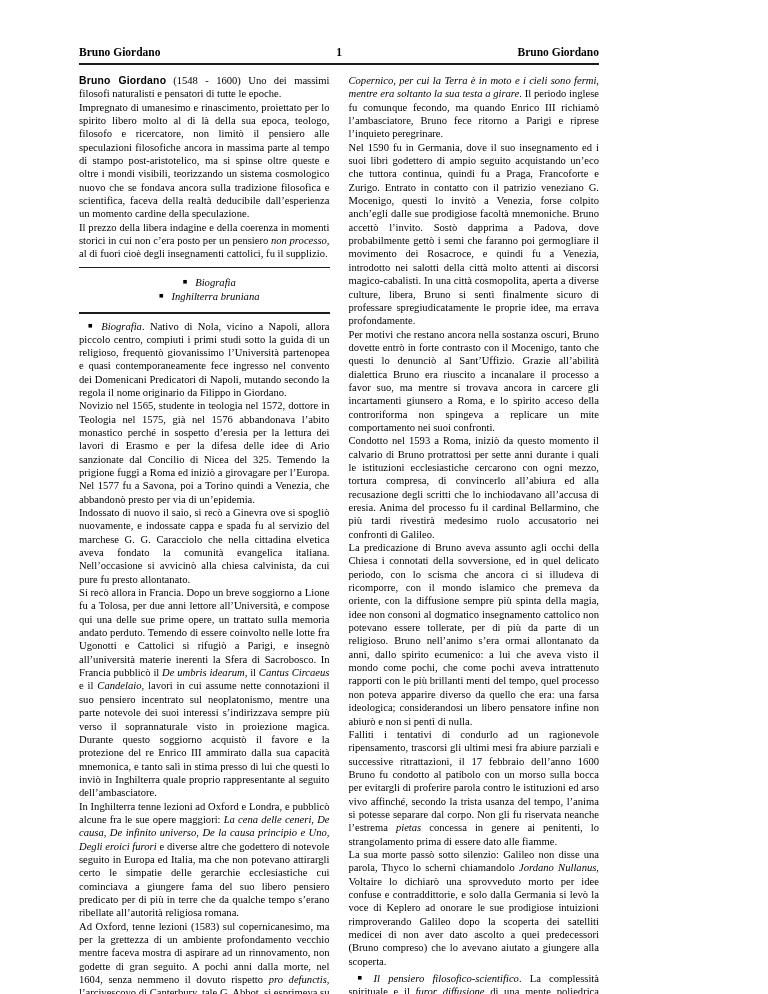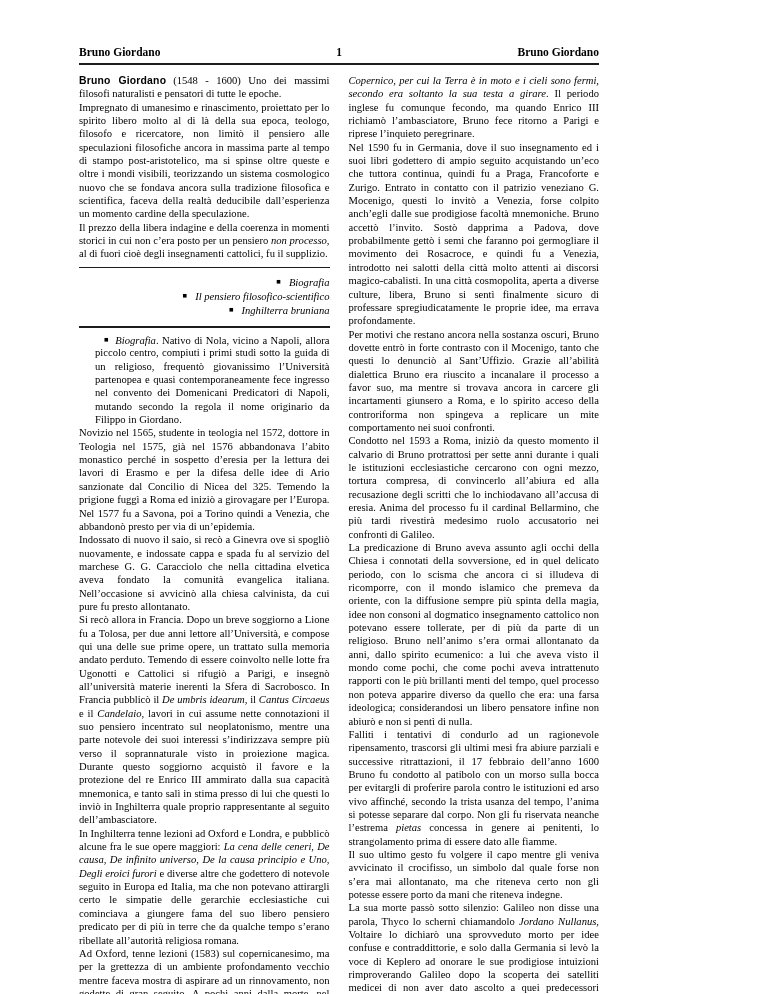--- a/index.html
+++ b/index.html
@@ -28,30 +28,30 @@
     position:absolute;left:79px;right:79px;top:74px;
     display:flex;gap:19px;
   }
   .col{
     width:296px;
     font-size:10.6px;line-height:13.35px;
     text-align:justify;
     hyphens:auto;
   }
   .para{margin:0;padding:0;}
-  .para.section{text-indent:9px;margin-top:3px;margin-left:16px;}
+  .para.section{text-indent:9px;margin-top:3px;}
   .s-bold{
     font-family:"Liberation Sans", sans-serif;
     font-weight:bold;font-size:10.4px;
     letter-spacing:0.2px;margin-right:7px;
   }
   .s-italic{font-style:italic;}
   .sq{font-size:7.5px;vertical-align:1.5px;margin-right:6px;font-style:normal;}
   .colrule{height:1.6px;background:#1c1c1c;margin:6px 0 5px 0;border:0;}
-  .toc{padding:2px 0 3px 10px;text-align:right;}
+  .toc{padding:2px 0 3px 10px;text-align:center;}
   .toc-item{display:block;}
   .toc-item .sq{margin-right:8px;}
 </style>
 </head>
 <body>
 
 <div class="page">
   <div class="header">
     <span class="h-left">Bruno Giordano</span>
     <span class="h-center">1</span>
@@ -60,36 +60,34 @@
   <div class="header-rule"></div>
 
   <div class="columns">
     <div class="col" id="col-left">
         <p class="para"><span class="s-bold">Bruno Giordano</span>(1548 - 1600) Uno dei massimi filosofi naturalisti e pensatori di tutte le epoche.</p>
         <p class="para">Impregnato di umanesimo e rinascimento, proiettato per lo spirito libero molto al di là della sua epoca, teologo, filosofo e ricercatore, non limitò il pensiero alle speculazioni filosofiche ancora in massima parte al tempo di stampo post-aristotelico, ma si spinse oltre queste e oltre i mondi visibili, teorizzando un sistema cosmologico nuovo che se fondava ancora sulla tradizione filosofica e scientifica, faceva della realtà deducibile dall’esperienza un momento cardine della speculazione.</p>
         <p class="para">Il prezzo della libera indagine e della coerenza in momenti storici in cui non c’era posto per un pensiero <span class="s-italic">non processo</span>, al di fuori cioè degli insegnamenti cattolici, fu il supplizio.</p>
         <div class="colrule"></div>
         <div class="toc">
           <div class="toc-item"><span class="sq">■</span><span class="s-italic">Biografia</span></div>
-          <div class="toc-item"><span class="sq">■</span><span class="s-italic">Il pensiero filosofico-scientifico</span></div>
           <div class="toc-item"><span class="sq">■</span><span class="s-italic">Inghilterra bruniana</span></div>
         </div>
         <div class="colrule"></div>
         <p class="para section"><span class="sq">■</span><span class="s-italic">Biografia</span>. Nativo di Nola, vicino a Napoli, allora piccolo centro, compiuti i primi studi sotto la guida di un religioso, frequentò giovanissimo l’Università partenopea e quasi contemporaneamente fece ingresso nel convento dei Domenicani Predicatori di Napoli, mutando secondo la regola il nome originario da Filippo in Giordano.</p>
         <p class="para">Novizio nel 1565, studente in teologia nel 1572, dottore in Teologia nel 1575, già nel 1576 abbandonava l’abito monastico perché in sospetto d’eresia per la lettura dei lavori di Erasmo e per la difesa delle idee di Ario sanzionate dal Concilio di Nicea del 325. Temendo la prigione fuggì a Roma ed iniziò a girovagare per l’Europa. Nel 1577 fu a Savona, poi a Torino quindi a Venezia, che abbandonò presto per via di un’epidemia.</p>
         <p class="para">Indossato di nuovo il saio, si recò a Ginevra ove si spogliò nuovamente, e indossate cappa e spada fu al servizio del marchese G. G. Caracciolo che nella cittadina elvetica aveva fondato la comunità evangelica italiana. Nell’occasione si avvicinò alla chiesa calvinista, da cui pure fu presto allontanato.</p>
         <p class="para">Si recò allora in Francia. Dopo un breve soggiorno a Lione fu a Tolosa, per due anni lettore all’Università, e compose qui una delle sue prime opere, un trattato sulla memoria andato perduto. Temendo di essere coinvolto nelle lotte fra Ugonotti e Cattolici si rifugiò a Parigi, e insegnò all’università materie inerenti la Sfera di Sacrobosco. In Francia pubblicò il <span class="s-italic">De umbris idearum</span>, il <span class="s-italic">Cantus Circaeus</span> e il <span class="s-italic">Candelaio</span>, lavori in cui assume nette connotazioni il suo pensiero incentrato sul neoplatonismo, mentre una parte notevole dei suoi interessi s’indirizzava sempre più verso il soprannaturale visto in proiezione magica. Durante questo soggiorno acquistò il favore e la protezione del re Enrico III ammirato dalla sua capacità mnemonica, e tanto salì in stima presso di lui che questi lo inviò in Inghilterra quale proprio rappresentante al seguito dell’ambasciatore.</p>
         <p class="para">In Inghilterra tenne lezioni ad Oxford e Londra, e pubblicò alcune fra le sue opere maggiori: <span class="s-italic">La cena delle ceneri</span>, <span class="s-italic">De causa</span>, <span class="s-italic">De infinito universo</span>, <span class="s-italic">De la causa principio e Uno</span>, <span class="s-italic">Degli eroici furori</span> e diverse altre che godettero di notevole seguito in Europa ed Italia, ma che non potevano attirargli certo le simpatie delle gerarchie ecclesiastiche cui cominciava a giungere fama del suo libero pensiero predicato per di più in terre che da qualche tempo s’erano ribellate all’autorità religiosa romana.</p>
         <p class="para">Ad Oxford, tenne lezioni (1583) sul copernicanesimo, ma per la grettezza di un ambiente profondamento vecchio mentre faceva mostra di aspirare ad un rinnovamento, non godette di gran seguito. A pochi anni dalla morte, nel 1604, senza nemmeno il dovuto rispetto <span class="s-italic">pro defunctis</span>, l’arcivescovo di Canterbury, tale G. Abbot, si esprimeva su di lui definendolo <span class="s-italic">l’omiciattolo italiano che fra l’altro tentò di far stare in piedi l’opinione di</span></p>
       </div>
     <div class="col" id="col-right">
-        <p class="para"><span class="s-italic">Copernico, per cui la Terra è in moto e i cieli sono fermi, secondo era soltanto la sua testa a girare</span>. Il periodo inglese fu comunque fecondo, ma quando Enrico III richiamò l’ambasciatore, Bruno fece ritorno a Parigi e riprese l’inquieto peregrinare.</p>
+        <p class="para"><span class="s-italic">Copernico, per cui la Terra è in moto e i cieli sono fermi, mentre era soltanto la sua testa a girare</span>. Il periodo inglese fu comunque fecondo, ma quando Enrico III richiamò l’ambasciatore, Bruno fece ritorno a Parigi e riprese l’inquieto peregrinare.</p>
         <p class="para">Nel 1590 fu in Germania, dove il suo insegnamento ed i suoi libri godettero di ampio seguito acquistando un’eco che tuttora continua, quindi fu a Praga, Francoforte e Zurigo. Entrato in contatto con il patrizio veneziano G. Mocenigo, questi lo invitò a Venezia, forse colpito anch’egli dalle sue prodigiose facoltà mnemoniche. Bruno accettò l’invito. Sostò dapprima a Padova, dove probabilmente gettò i semi che faranno poi germogliare il movimento dei Rosacroce, e quindi fu a Venezia, introdotto nei salotti della città molto attenti ai discorsi magico-cabalisti. In una città cosmopolita, aperta a diverse culture, libera, Bruno si sentì finalmente sicuro di professare spregiudicatamente le proprie idee, ma errava profondamente.</p>
         <p class="para">Per motivi che restano ancora nella sostanza oscuri, Bruno dovette entrò in forte contrasto con il Mocenigo, tanto che questi lo denunciò al Sant’Uffizio. Grazie all’abilità dialettica Bruno era riuscito a incanalare il processo a favor suo, ma mentre si trovava ancora in carcere gli incartamenti giunsero a Roma, e lo spirito acceso della controriforma non spingeva a replicare un mite comportamento nei suoi confronti.</p>
         <p class="para">Condotto nel 1593 a Roma, iniziò da questo momento il calvario di Bruno protrattosi per sette anni durante i quali le istituzioni ecclesiastiche cercarono con ogni mezzo, tortura compresa, di convincerlo all’abiura ed alla recusazione degli scritti che lo inchiodavano all’accusa di eresia. Anima del processo fu il cardinal Bellarmino, che più tardi rivestirà medesimo ruolo accusatorio nei confronti di Galileo.</p>
         <p class="para">La predicazione di Bruno aveva assunto agli occhi della Chiesa i connotati della sovversione, ed in quel delicato periodo, con lo scisma che ancora ci si illudeva di ricomporre, con il mondo islamico che premeva da oriente, con la diffusione sempre più spinta della magia, idee non consoni al dogmatico insegnamento cattolico non potevano essere tollerate, per di più da parte di un religioso. Bruno nell’animo s’era ormai allontanato da anni, dallo spirito ecumenico: a lui che aveva visto il mondo come pochi, che come pochi aveva intrattenuto rapporti con le più brillanti menti del tempo, quel processo non poteva apparire diverso da quello che era: una farsa ideologica; considerandosi un libero pensatore infine non abiurò e non si pentì di nulla.</p>
         <p class="para">Falliti i tentativi di condurlo ad un ragionevole ripensamento, trascorsi gli ultimi mesi fra abiure parziali e successive ritrattazioni, il 17 febbraio dell’anno 1600 Bruno fu condotto al patibolo con un morso sulla bocca per evitargli di proferire parola contro le istituzioni ed arso vivo affinché, secondo la trista usanza del tempo, l’anima si potesse separare dal corpo. Non gli fu riservata neanche l’estrema <span class="s-italic">pietas</span> concessa in genere ai penitenti, lo strangolamento prima di essere dato alle fiamme.</p>
-        <p class="para">Il suo ultimo gesto fu volgere il capo mentre gli veniva avvicinato il crocifisso, un simbolo dal quale forse non s’era mai allontanato, ma che riteneva certo non gli potesse essere porto da mani che riteneva indegne.</p>
         <p class="para">La sua morte passò sotto silenzio: Galileo non disse una parola, Thyco lo schernì chiamandolo <span class="s-italic">Jordano Nullanus</span>, Voltaire lo dichiarò una sprovveduto morto per idee confuse e contraddittorie, e solo dalla Germania si levò la voce di Keplero ad onorare le sue prodigiose intuizioni rimproverando Galileo dopo la scoperta dei satelliti medicei di non aver dato ascolto a quei predecessori (Bruno compreso) che lo avevano aiutato a giungere alla scoperta.</p>
         <p class="para section"><span class="sq">■</span><span class="s-italic">Il pensiero filosofico-scientifico</span>. La complessità spirituale e il <span class="s-italic">furor diffusione</span> di una mente poliedrica come quella di Bruno</p>
       </div>
   </div>
 </div>
 
 </body></html>

